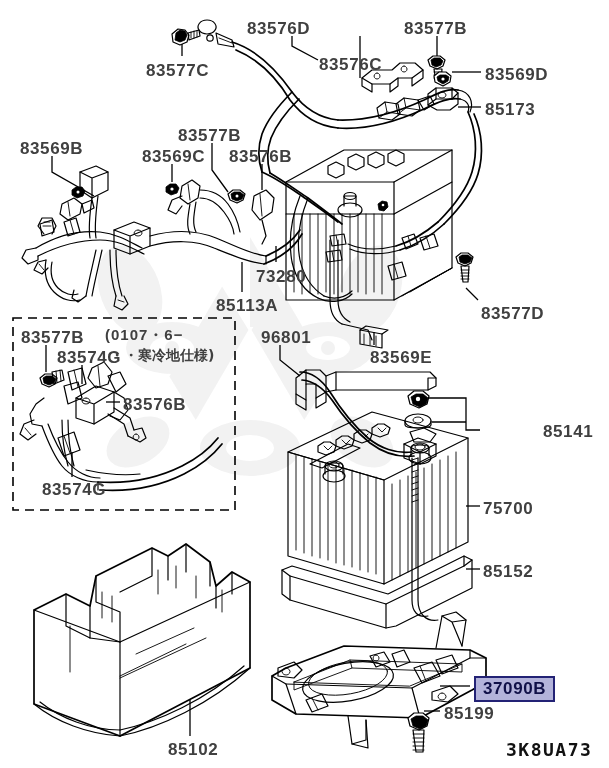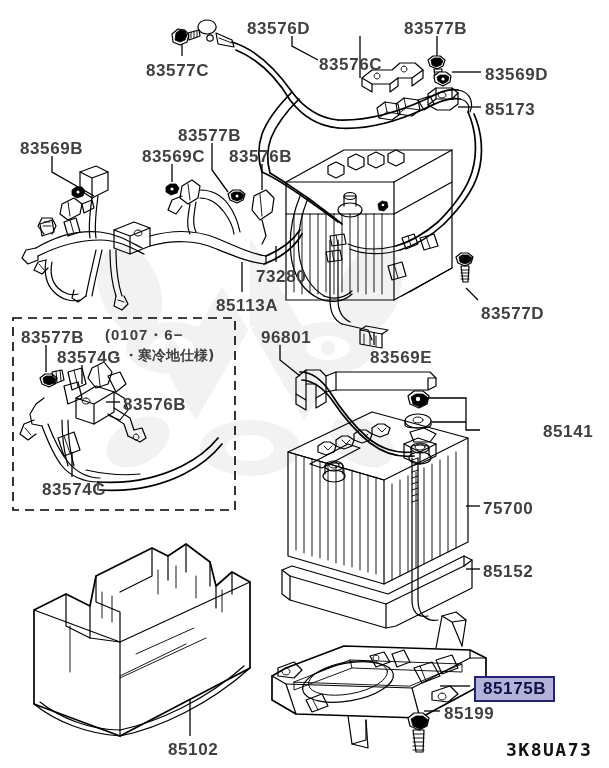--- a/index.html
+++ b/index.html
@@ -603,21 +603,21 @@
   <div class="label" style="left:261px;top:329px;">96801</div>
   <div class="label" style="left:370px;top:349px;">83569E</div>
   <div class="label" style="left:481px;top:305px;">83577D</div>
   <div class="label" style="left:21px;top:329px;">83577B</div>
   <div class="label" style="left:57px;top:349px;">83574G</div>
   <div class="label" style="left:123px;top:396px;">83576B</div>
   <div class="label" style="left:42px;top:481px;">83574G</div>
   <div class="label" style="left:495px;top:423px;margin-left:48px;">85141</div>
   <div class="label" style="left:483px;top:500px;">75700</div>
   <div class="label" style="left:483px;top:563px;">85152</div>
-  <div class="label hl" style="left:474px;top:676px;">85175B</div>
+  <div class="label hl" style="left:474px;top:676px;">37090B</div>
   <div class="label" style="left:444px;top:705px;">85199</div>
   <div class="label" style="left:168px;top:741px;">85102</div>
 
   <div class="label note" style="left:105px;top:327px;">(0107・6−</div>
   <div class="label jp" style="left:110px;top:348px;">・・寒冷地仕様)</div>
 
   <div class="diagcode" style="left:506px;top:739px;">3K8UA73</div>
 
 </div>
 

